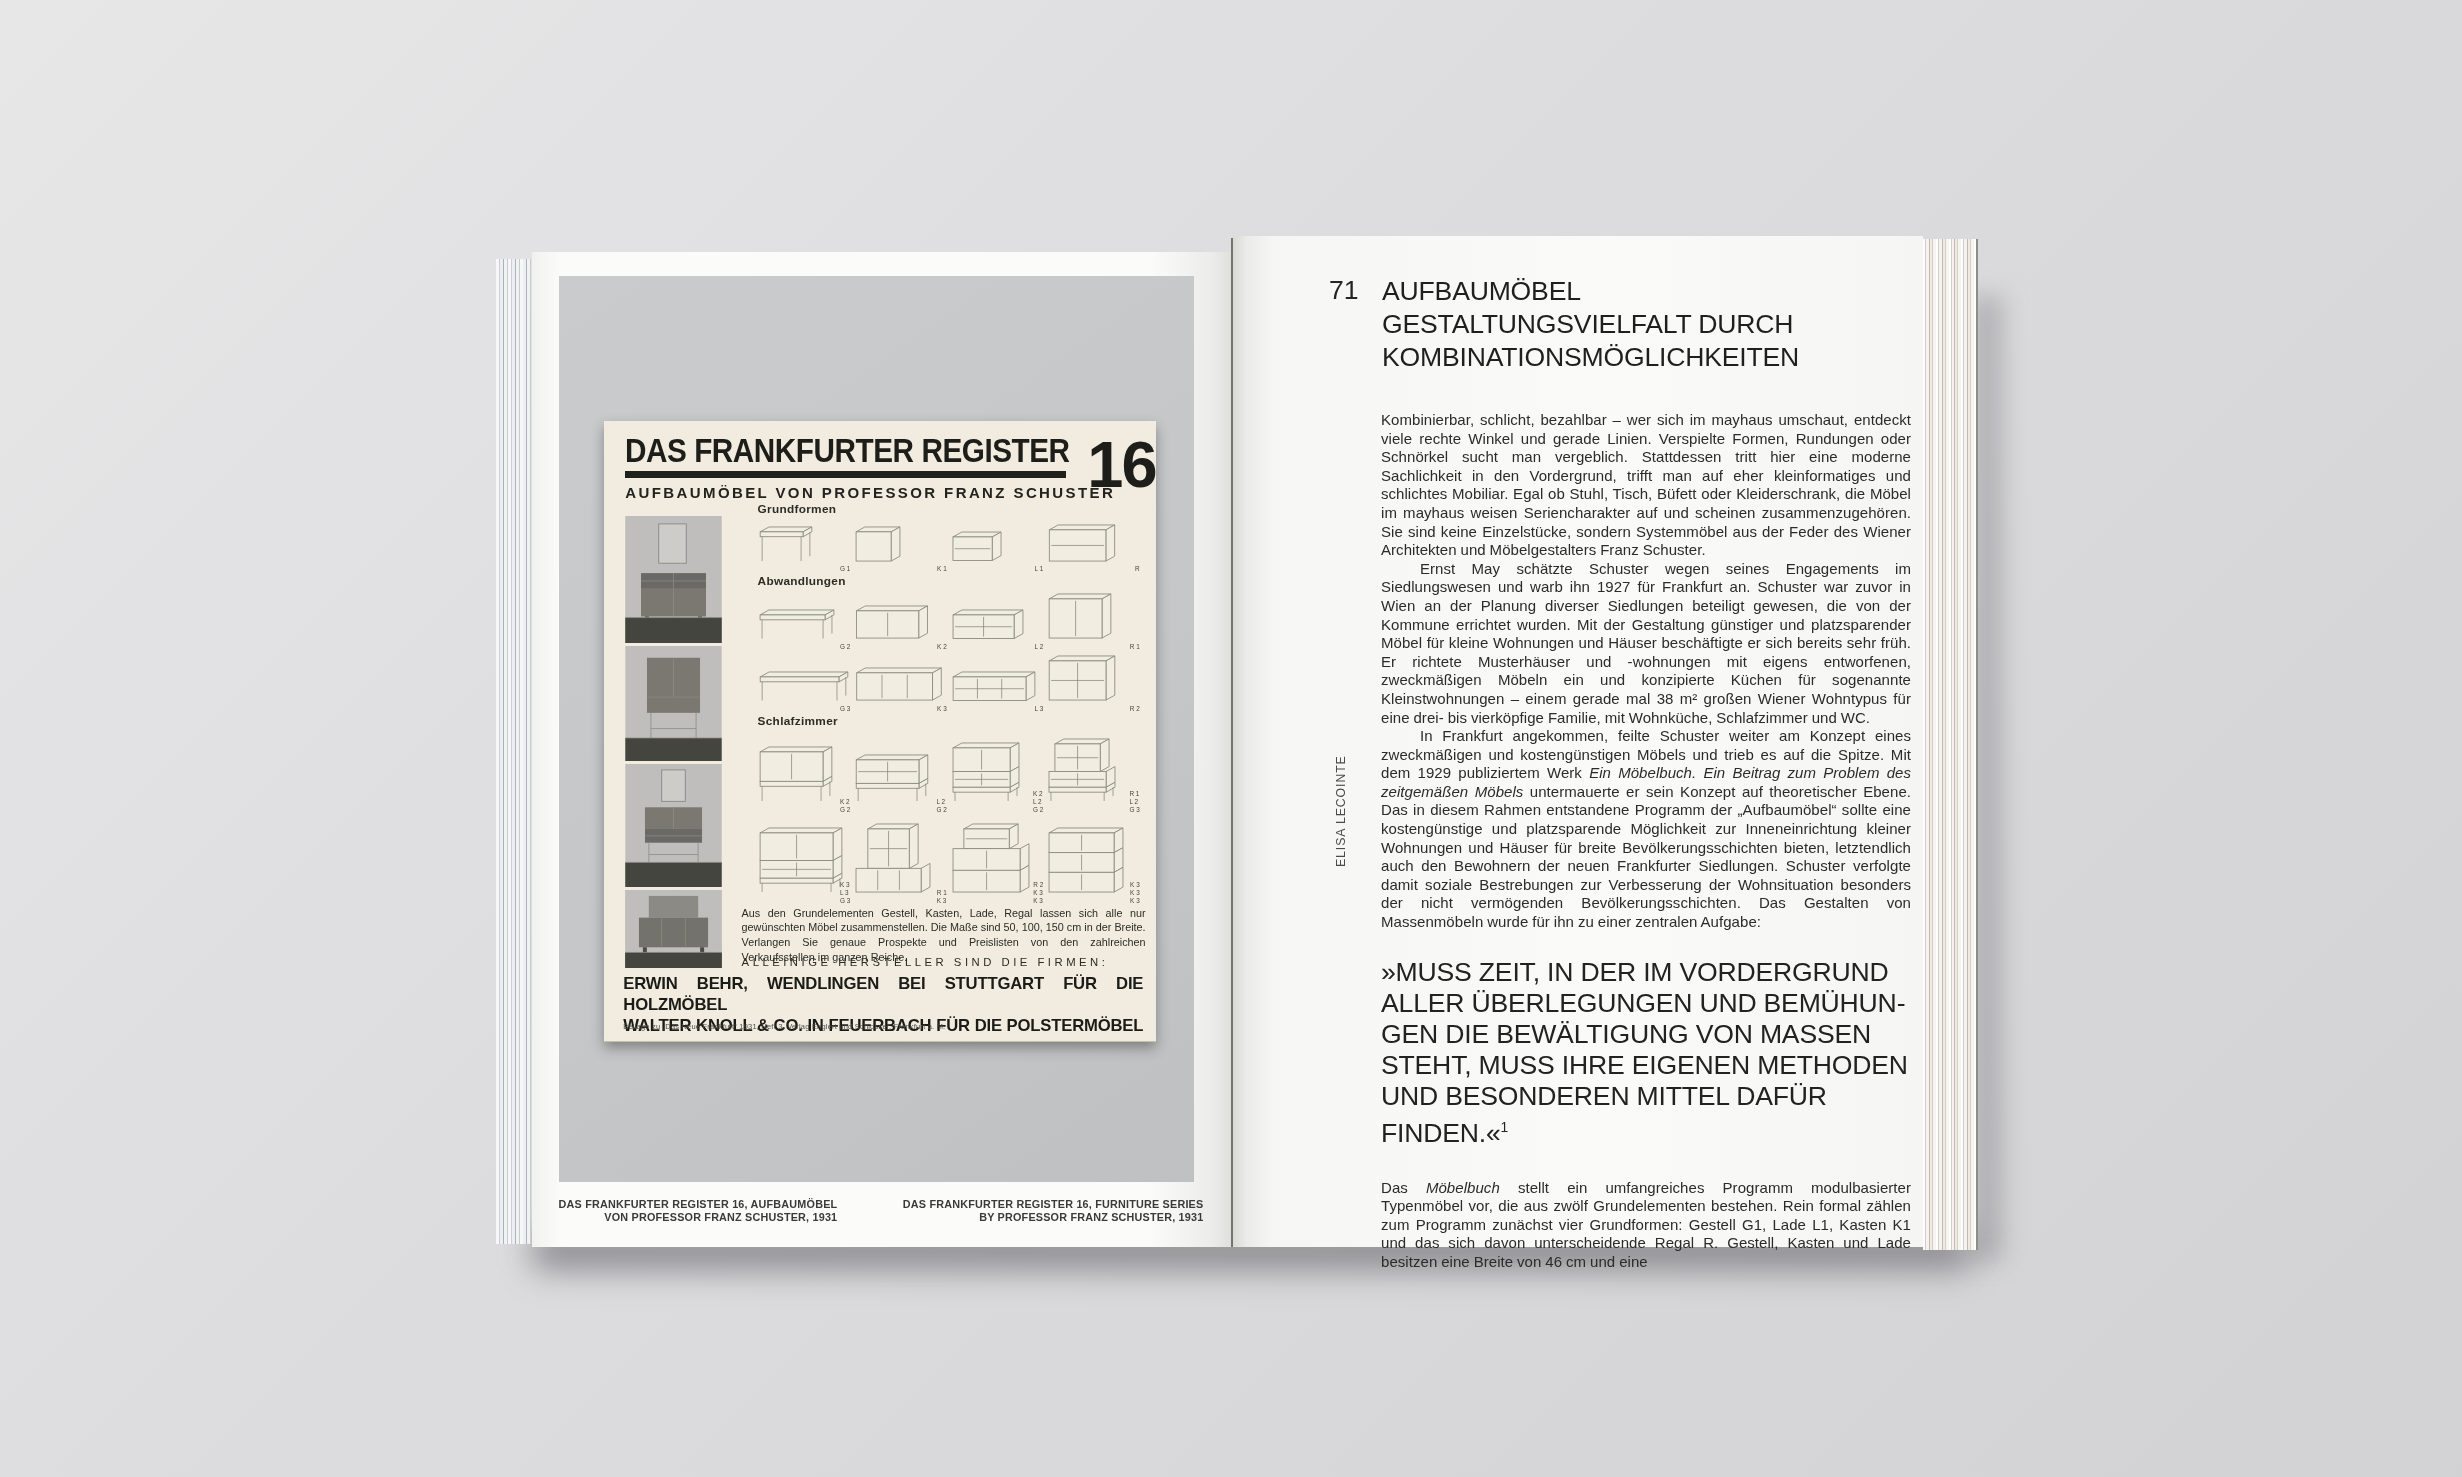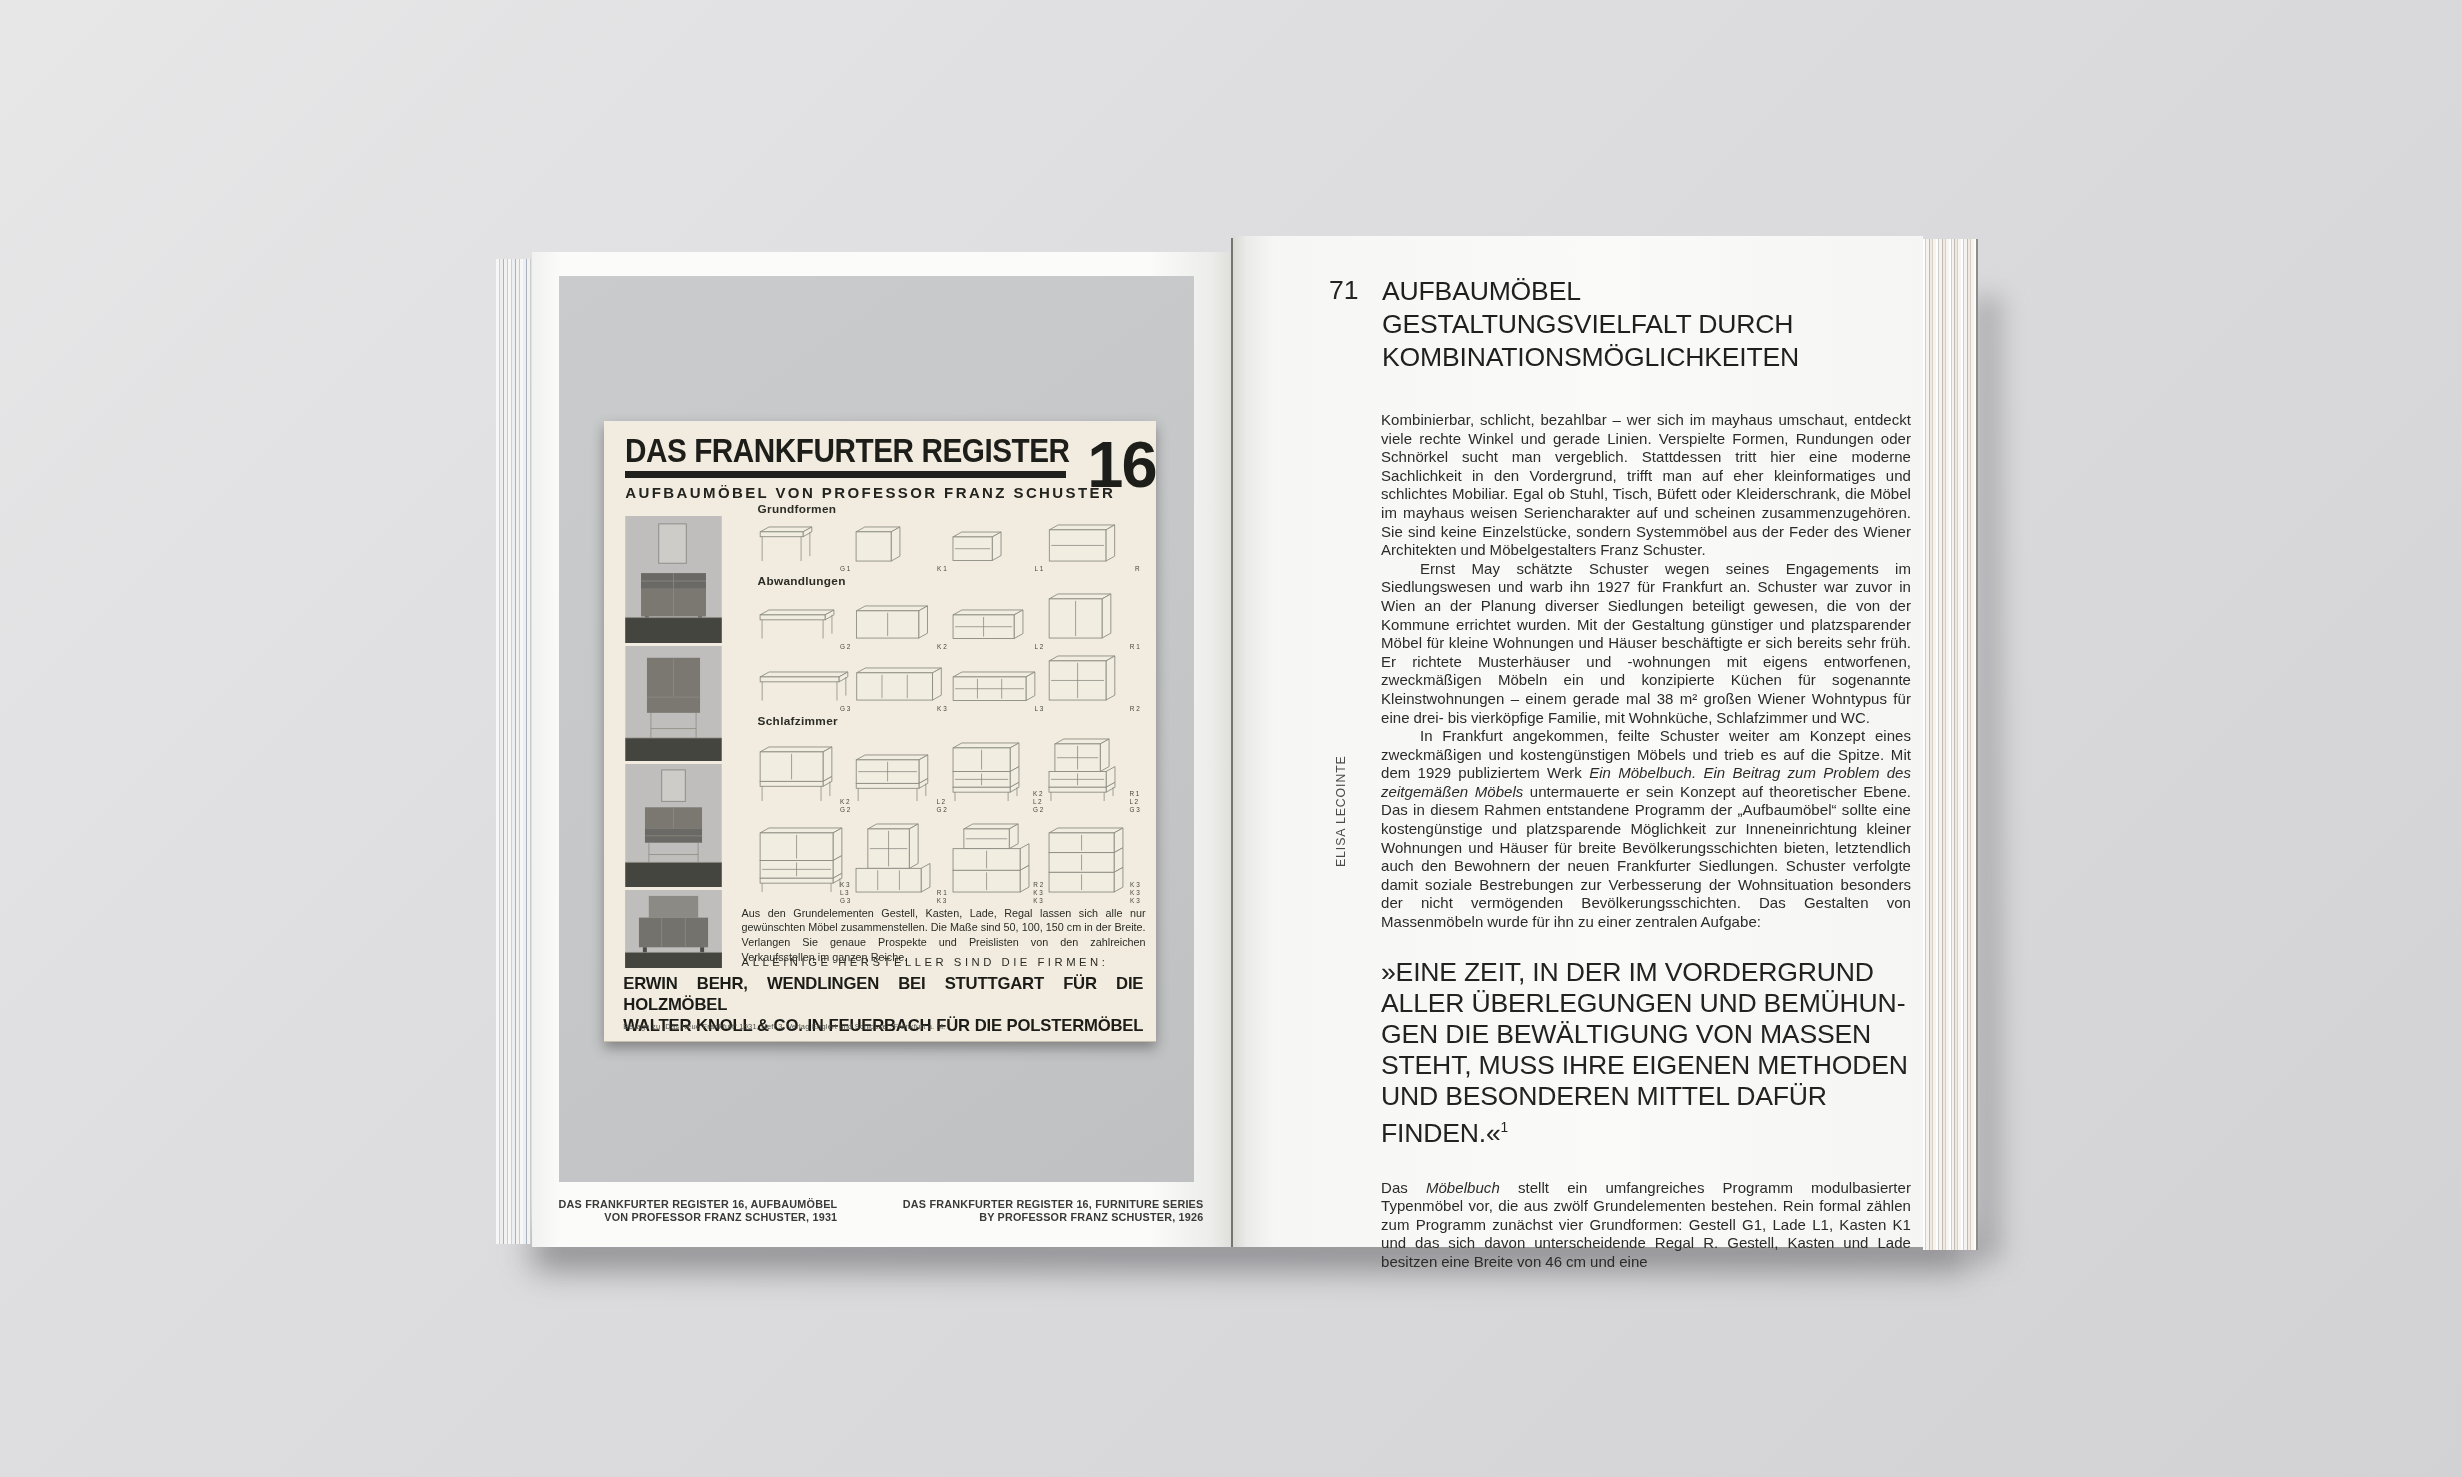--- a/index.html
+++ b/index.html
@@ -483,38 +483,38 @@
           </div>
         <div class="poster-imprint">Beilage zu „Das Neue Frankfurt“ 1931, Heft 3, Verlag Englert und Schlosser, Frankfurt a. M.</div>
       </div>
     </div>
     <div class="caption caption-left">
         <div class="ln">DAS FRANKFURTER REGISTER 16, AUFBAUMÖBEL</div>
         <div class="ln">VON PROFESSOR FRANZ SCHUSTER, 1931</div>
       </div>
     <div class="caption caption-right">
         <div class="ln">DAS FRANKFURTER REGISTER 16, FURNITURE SERIES</div>
-        <div class="ln">BY PROFESSOR FRANZ SCHUSTER, 1926</div>
+        <div class="ln">BY PROFESSOR FRANZ SCHUSTER, 1931</div>
       </div>
   </div>
 
   <div class="page right-page">
     <div class="chapter-no">71</div>
     <h1 class="article-title">
         <div class="ln">AUFBAUMÖBEL</div>
         <div class="ln">GESTALTUNGSVIELFALT DURCH</div>
         <div class="ln">KOMBINATIONSMÖGLICHKEITEN</div>
       </h1>
     <div class="author-vertical">ELISA LECOINTE</div>
     <div class="article-body" id="article-body">
       <p><span>Kombinierbar, schlicht, bezahlbar – wer sich im mayhaus umschaut, entdeckt viele rechte Winkel und gerade Linien. Verspielte Formen, Rundungen oder Schnörkel sucht man vergeblich. Stattdessen tritt hier eine moderne Sachlichkeit in den Vordergrund, trifft man auf eher kleinformatiges und schlichtes Mobiliar. Egal ob Stuhl, Tisch, Büfett oder Kleiderschrank, die Möbel im mayhaus weisen Seriencharakter auf und scheinen zusammenzugehören. Sie sind keine Einzelstücke, sondern Systemmöbel aus der Feder des Wiener Architekten und Möbelgestalters Franz Schuster.</span></p>
         <p class="indent"><span>Ernst May schätzte Schuster wegen seines Engagements im Siedlungswesen und warb ihn 1927 für Frankfurt an. Schuster war zuvor in Wien an der Planung diverser Siedlungen beteiligt gewesen, die von der Kommune errichtet wurden. Mit der Gestaltung günstiger und platzsparender Möbel für kleine Wohnungen und Häuser beschäftigte er sich bereits sehr früh. Er richtete Musterhäuser und -wohnungen mit eigens entworfenen, zweckmäßigen Möbeln ein und konzipierte Küchen für sogenannte Kleinstwohnungen – einem gerade mal 38 m² großen Wiener Wohntypus für eine drei- bis vierköpfige Familie, mit Wohnküche, Schlafzimmer und WC.</span></p>
         <p class="indent"><span>In Frankfurt angekommen, feilte Schuster weiter am Konzept eines zweckmäßigen und kostengünstigen Möbels und trieb es auf die Spitze. Mit dem 1929 publiziertem Werk </span><em>Ein Möbelbuch. Ein Beitrag zum Problem des zeitgemäßen Möbels</em><span> untermauerte er sein Konzept auf theoretischer Ebene. Das in diesem Rahmen entstandene Programm der „Aufbaumöbel“ sollte eine kostengünstige und platzsparende Möglichkeit zur Inneneinrichtung kleiner Wohnungen und Häuser für breite Bevölkerungsschichten bieten, letztendlich auch den Bewohnern der neuen Frankfurter Siedlungen. Schuster verfolgte damit soziale Bestrebungen zur Verbesserung der Wohnsituation besonders der nicht vermögenden Bevölkerungsschichten. Das Gestalten von Massenmöbeln wurde für ihn zu einer zentralen Aufgabe:</span></p>
         <div class="pull-quote" id="pull-quote">
-          <div>»EINE ZEIT, IN DER IM VORDERGRUND</div>
+          <div>»MUSS ZEIT, IN DER IM VORDERGRUND</div>
           <div>ALLER ÜBERLEGUNGEN UND BEMÜHUN-</div>
           <div>GEN DIE BEWÄLTIGUNG VON MASSEN</div>
           <div>STEHT, MUSS IHRE EIGENEN METHODEN</div>
           <div>UND BESONDEREN MITTEL DAFÜR</div>
           <div>FINDEN.«<sup>1</sup></div>
         </div>
     <p><span>Das </span><em>Möbelbuch</em><span> stellt ein umfangreiches Programm modulbasierter Typenmöbel vor, die aus zwölf Grundelementen bestehen. Rein formal zählen zum Programm zunächst vier Grundformen: Gestell G1, Lade L1, Kasten K1 und das sich davon unterscheidende Regal R. Gestell, Kasten und Lade besitzen eine Breite von 46 cm und eine</span></p>
       </div>
   </div>
 

